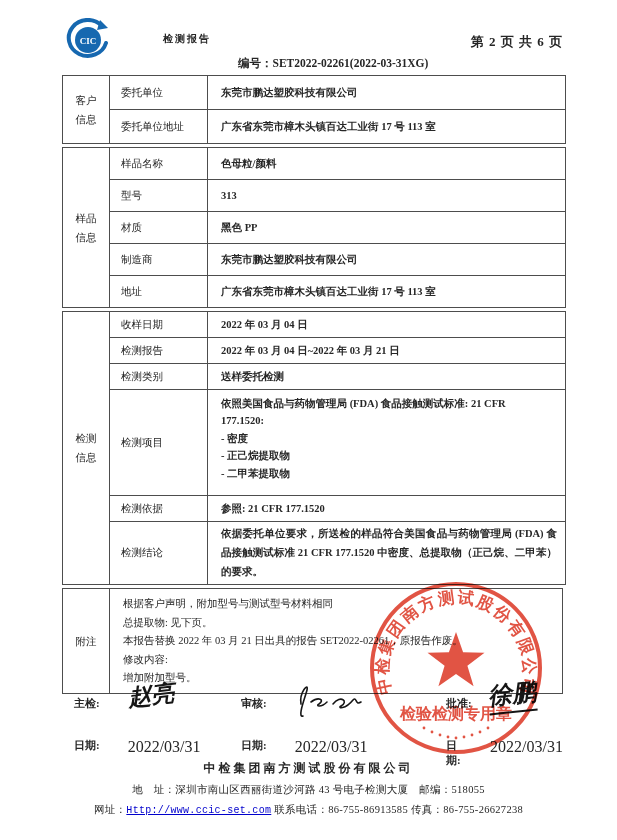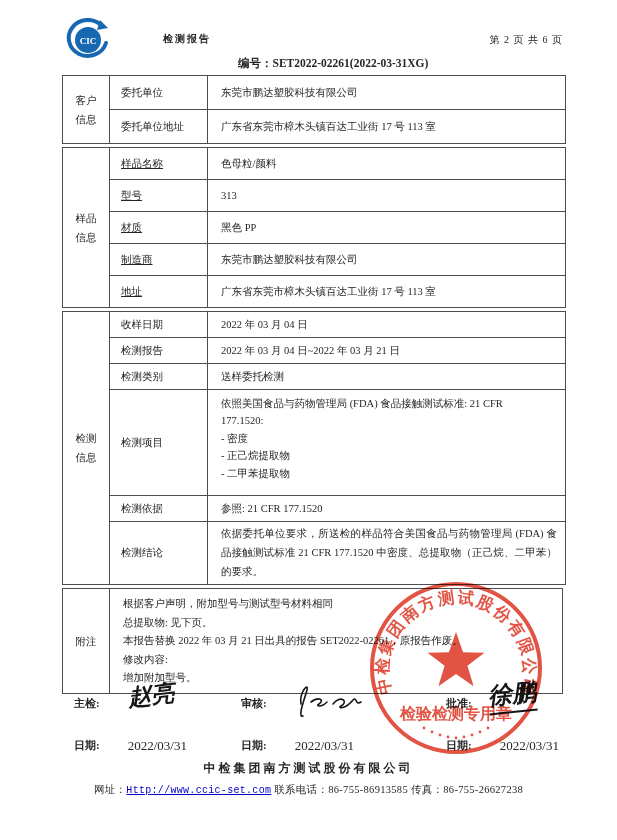--- a/index.html
+++ b/index.html
@@ -8,45 +8,45 @@
     width:617px; height:840px; position:relative;
     font-family:"Liberation Serif","DejaVu Serif",serif;
     color:#262626; overflow:hidden;
   }
 
   
   .hdr { position:absolute; top:16px; left:62px; width:501px; height:48px; }
   .logo { position:absolute; left:2px; top:2px; width:48px; height:44px; }
   .hdr-title { position:absolute; left:101px; top:16px; font-size:10px; font-weight:bold; letter-spacing:2px; }
   .hdr-no { position:absolute; left:176px; top:17px; font-size:11.5px; font-weight:bold;margin-top:23px; }
-  .hdr-page { position:absolute; right:0px; top:17px; font-size:10px; font-weight:normal; letter-spacing:1px; }
+  .hdr-page { position:absolute; right:0px; top:17px; font-size:13px; font-weight:bold; letter-spacing:1px; }
 
   
   .tbl-wrap { position:absolute; top:75px; left:62px; width:501px; }
   table.rpt { border-collapse:collapse; table-layout:fixed; width:501px; margin-bottom:3px; }
   table.rpt td { border:1px solid #4d4d4d; font-size:10.5px; vertical-align:middle; }
   td.col-sec { width:47px; text-align:center; line-height:19px; padding:2px 10px; word-break:break-all; }
   td.col-field { width:98px; padding-left:11px; }
-  td.col-val { width:358px; padding-left:13px; padding-right:8px; }
-  .h34 { height:34px; } .h32 { height:32px;text-decoration:underline; } .h26 { height:26px; }
+  td.col-val { width:358px; padding-left:13px; padding-right:8px;font-weight:bold; }
+  .h34 { height:34px; } .h32 { height:32px; } .h26 { height:26px; }
   .multiline { padding:5px 8px 13px 13px; line-height:17.4px; vertical-align:top; }
   .just { text-align:justify; line-height:18.8px; padding-top:3px; padding-bottom:3px; }
   .notes-cell { padding:6px 8px 6px 13px; line-height:18.4px; vertical-align:top; }
 
   
   .sig-area { position:absolute; top:672px; left:62px; width:501px; height:60px; display:flex; }
   .sig-col { position:relative; width:167px; height:60px; }
   .sig-label { position:absolute; left:12px; top:24px; font-size:11px; font-weight:bold; }
   .sig-ink { position:absolute; color:#161616; }
   .sig-text { font-family:"DejaVu Serif",serif; font-style:italic; font-weight:bold; }
 
   .date-row { position:absolute; top:738px; left:62px; width:501px; display:flex; }
   .date-col { width:167px; display:flex; }
   .date-label { font-size:11px; font-weight:bold; padding-left:12px; }
-  .date-val { font-size:13px; margin-left:28px; }
+  .date-val { font-size:16px; margin-left:28px; }
 
   
   .stamp { position:absolute; left:366px; top:578px; width:180px; height:180px;
            opacity:0.87; mix-blend-mode:multiply; pointer-events:none; }
 
   
   .ftr { position:absolute; left:0; top:760px; width:617px; text-align:center; }
   .ftr-company { font-size:12px; font-weight:bold; letter-spacing:3px; }
   .ftr-line { font-size:10.5px; margin-top:6px; letter-spacing:0.3px; }
   .ftr-link { color:#0000cc; text-decoration:underline; font-family:"Liberation Mono","DejaVu Sans Mono",monospace; font-size:10px;margin-top:21px; }
@@ -212,15 +212,18 @@
       <circle cx="98" cy="159" r="1.4"></circle>
     <circle cx="106" cy="157" r="1.4"></circle>
       <circle cx="114" cy="154" r="1.4"></circle>
       <circle cx="122" cy="150" r="1.4"></circle>
   </g>
 </svg>
 
 <div class="ftr">
   <div class="ftr-company">中检集团南方测试股份有限公司</div>
   <div class="ftr-line">
+    <span>地　址：</span><span>深圳市南山区西丽街道沙河路 43 号电子检测大厦</span><span>　邮编：</span><span>518055</span>
+  </div>
+  <div class="ftr-line">
     <span>网址：</span><a href="#" class="ftr-link">Http://www.ccic-set.com</a><span> 联系电话：</span><span>86-755-86913585</span><span> 传真：</span><span>86-755-26627238</span>
   </div>
 </div>
 
 </body></html>

